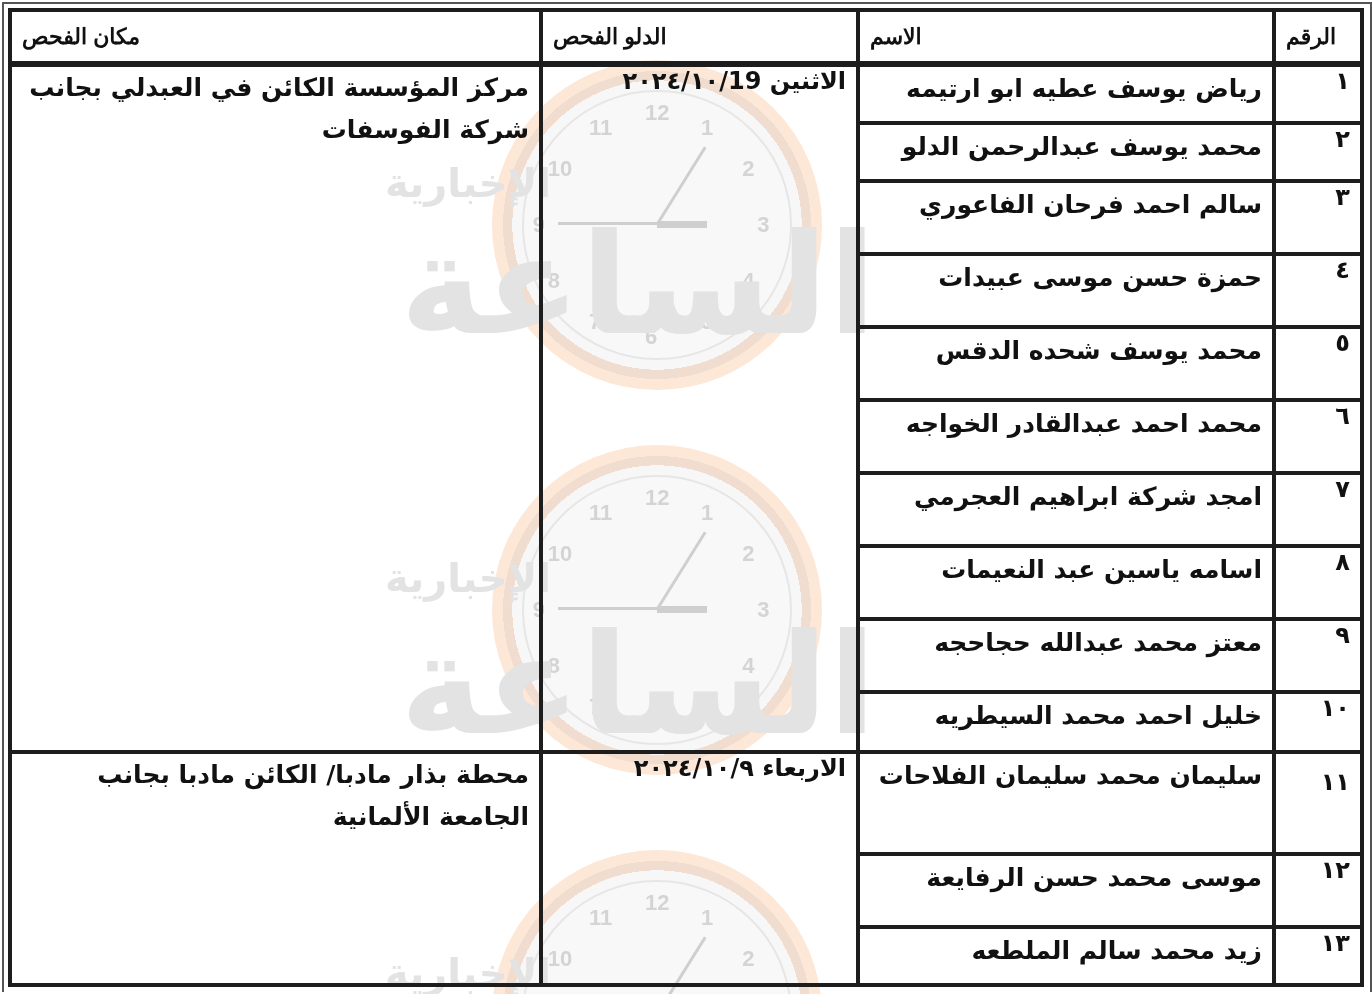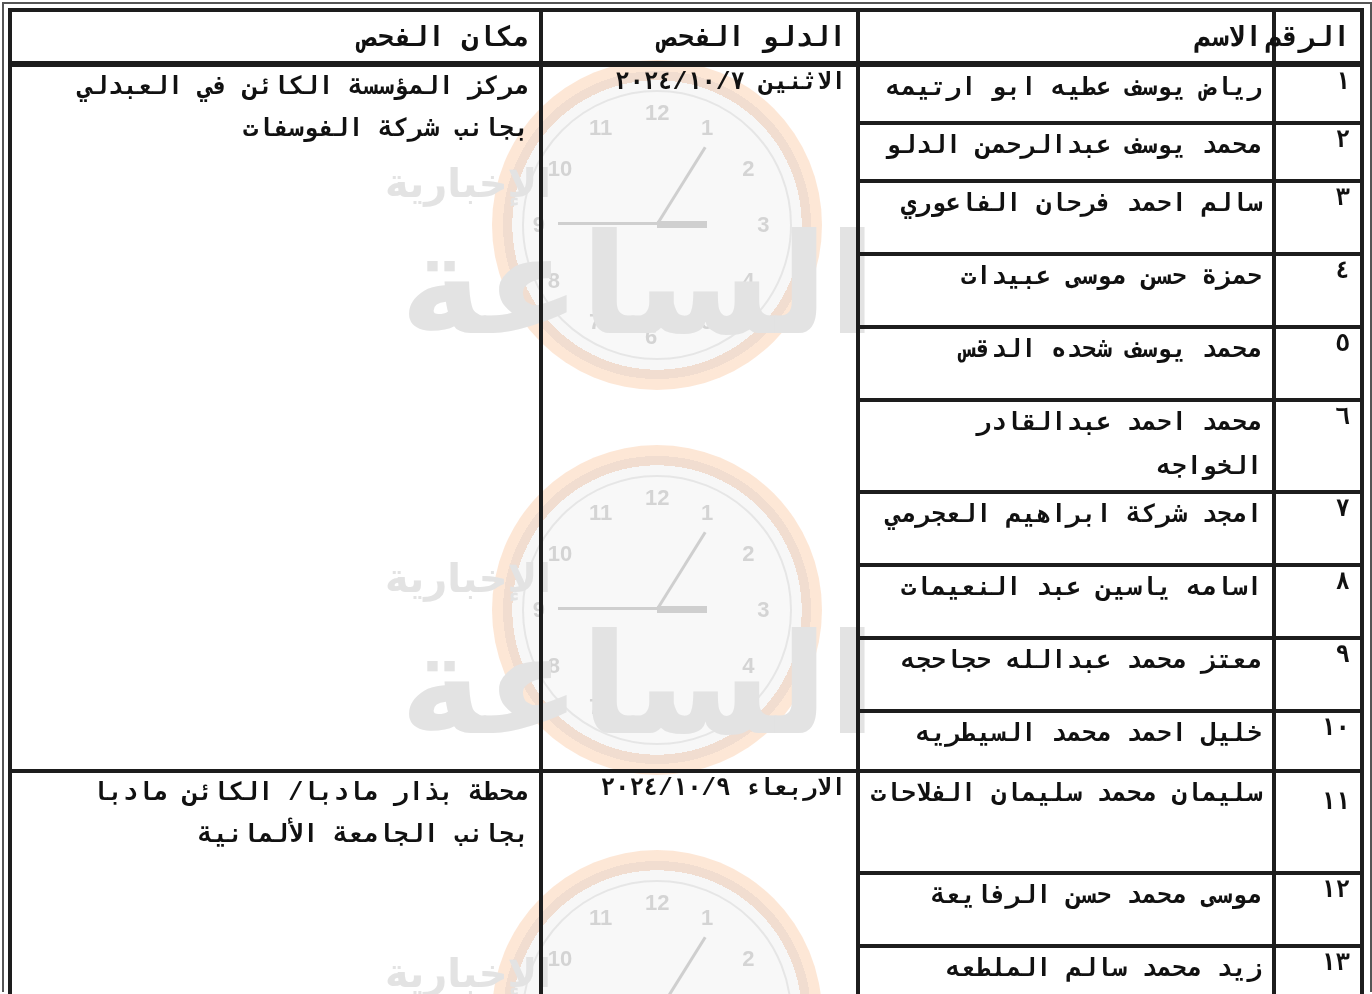--- a/index.html
+++ b/index.html
@@ -8,23 +8,23 @@
     .watermark { position: absolute; pointer-events: none; z-index: 0; }
     .clock { position: absolute; border-radius: 50%;
              background: radial-gradient(circle, #f7f7f7 0 62%, #f1ddd0 62% 66%, #fde7d6 66% 100%); }
     .clock-face { position: absolute; inset: 9%; border-radius: 50%; background: #f8f8f8; border: 2px solid #e6e6e6; }
     .clock .num { position: absolute; color: #d4d4d4; font-weight: bold; font-size: 22px; font-family: "Liberation Sans", sans-serif; }
     .clock .hand { position: absolute; background: #cfcfcf; transform-origin: 0 50%; }
     .wm-text { position: absolute; color: #e3e3e3; font-weight: bold; direction: rtl; font-family: "DejaVu Sans", sans-serif; }
     table.grid { position: absolute; left: 8px; top: 8px; width: 1356px; border-collapse: collapse;
                  direction: rtl; z-index: 1; table-layout: fixed; }
     table.grid td, table.grid th { border: 4px solid #1d1d1d; padding: 0 10px; vertical-align: top;
-                 background: transparent; font-family: Liberation Mono, monospace; }
-    table.grid th { height: 49px; font-size: 28px; font-weight: bold; text-align: right; vertical-align: middle;
-                    font-family: Liberation Mono, monospace; border-bottom-width: 6px; }
+                 background: transparent; }
+    table.grid th { height: 49px; font-size: 22px; font-weight: bold; text-align: left; vertical-align: middle;
+                    font-family: Liberation Sans, sans-serif; border-bottom-width: 6px; }
     .c-num { width: 88px; }
     .c-name { width: 416px; }
     .c-date { width: 317px; }
     .c-place { width: auto; }
     td.num { font-size: 24px; text-align: right; padding-right: 18px; vertical-align: middle; font-weight: bold; }
     td.name { font-size: 25px; font-weight: bold; text-align: right; vertical-align: middle; line-height: 44px; }
     td.date { font-size: 24px; font-weight: bold; text-align: right; padding-top: 12px; }
     td.place { font-size: 25px; font-weight: bold; text-align: right; padding-top: 10px; line-height: 42px; }
     .outer-frame { position: absolute; left: 2px; top: 2px; width: 1366px; height: 988px;
                    border-top: 2px solid #555; border-right: 2px solid #555; border-left: 2px solid #555; z-index: 2; pointer-events: none; }
@@ -99,21 +99,21 @@
       <th>الرقم</th>
       <th>الاسم</th>
       <th>الدلو الفحص</th>
       <th>مكان الفحص</th>
     </tr>
   </thead>
   <tbody>
     <tr style="height:59px;">
       <td class="num">١</td>
       <td class="name">رياض يوسف عطيه ابو ارتيمه</td>
-      <td class="date" rowspan="10">الاثنين ٢٠٢٤/١٠/٧</td>
+      <td class="date" rowspan="10">الاثنين ٢٠٢٤/١٠/19</td>
       <td class="place" rowspan="10">مركز المؤسسة الكائن في العبدلي بجانب شركة الفوسفات</td>
     </tr>
     <tr style="height:58px;">
       <td class="num">٢</td>
       <td class="name">محمد يوسف عبدالرحمن الدلو</td>
     </tr>
     <tr style="height:73px;">
       <td class="num">٣</td>
       <td class="name">سالم احمد فرحان الفاعوري</td>
     </tr>

